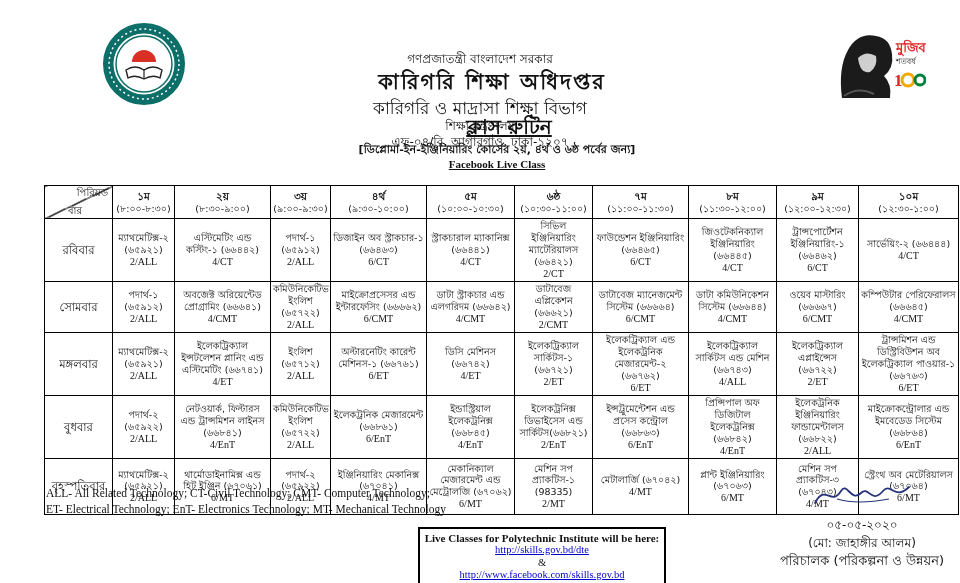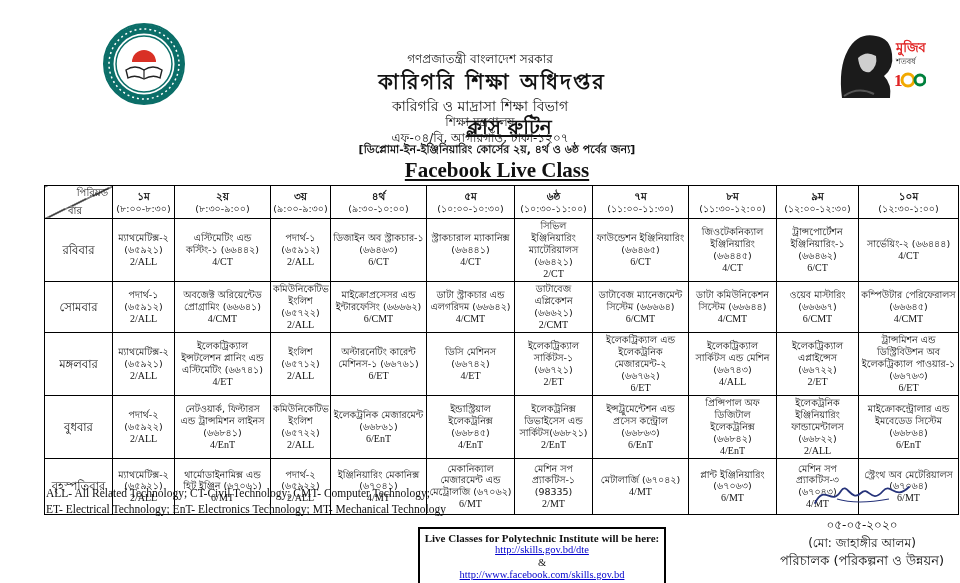--- a/index.html
+++ b/index.html
@@ -4,34 +4,34 @@
 <style>
   html,body { margin:0; padding:0; background:#e8e8e8; }
   .page { position:relative; width:960px; height:583px; background:#ffffff;
           font-family:"DejaVu Sans",sans-serif; color:#111; overflow:hidden;
           margin:0 auto; }
 
   
   .gov-header { position:absolute; top:12px; left:0; right:0; text-align:center; line-height:1.3;margin-top:40px; }
   .gov-line1 { font-size:12px; }
   .gov-line2 { font-size:21px; font-weight:bold; letter-spacing:2px; margin:1px 0;padding-left:24px; }
-  .gov-line3 { font-size:14px; }
+  .gov-line3 { font-size:17px; }
   .gov-line4 { font-size:12px; }
   .gov-line5 { font-size:12px; }
 
   .logo-left  { position:absolute; left:102px; top:22px; width:84px; height:84px; }
   .logo-right { position:absolute; right:34px; top:28px; width:94px; height:80px; }
 
   .main-title { position:absolute; top:112px; left:509px; transform:translateX(-50%);
                 font-size:20px; font-weight:bold; text-decoration:underline; }
   .start-note { position:absolute; top:132px; left:100px; font-size:17px; font-weight:bold; }
   .scope-note { position:absolute; top:141px; left:497px; transform:translateX(-50%);
                 font-size:11px; font-weight:bold; white-space:nowrap; }
   .fb-live    { position:absolute; top:158px; left:497px; transform:translateX(-50%);
-                font-family:"Liberation Serif",serif; font-size:21px; font-weight:bold;
+                font-family:"Liberation Serif",serif; font-size:11px; font-weight:bold;
                 text-decoration:underline; }
 
   
   table.routine { position:absolute; left:44px; top:185px; width:914px;
                   border-collapse:collapse; table-layout:fixed; }
   .routine th, .routine td { border:1px solid #000; padding:1px 2px; text-align:center;
                   vertical-align:middle; font-size:10px; line-height:1.25; overflow:hidden; }
   .routine thead tr { height:33px; }
   .routine tbody tr:nth-child(1){ height:45px; }
   .routine tbody tr:nth-child(2){ height:50px; }

